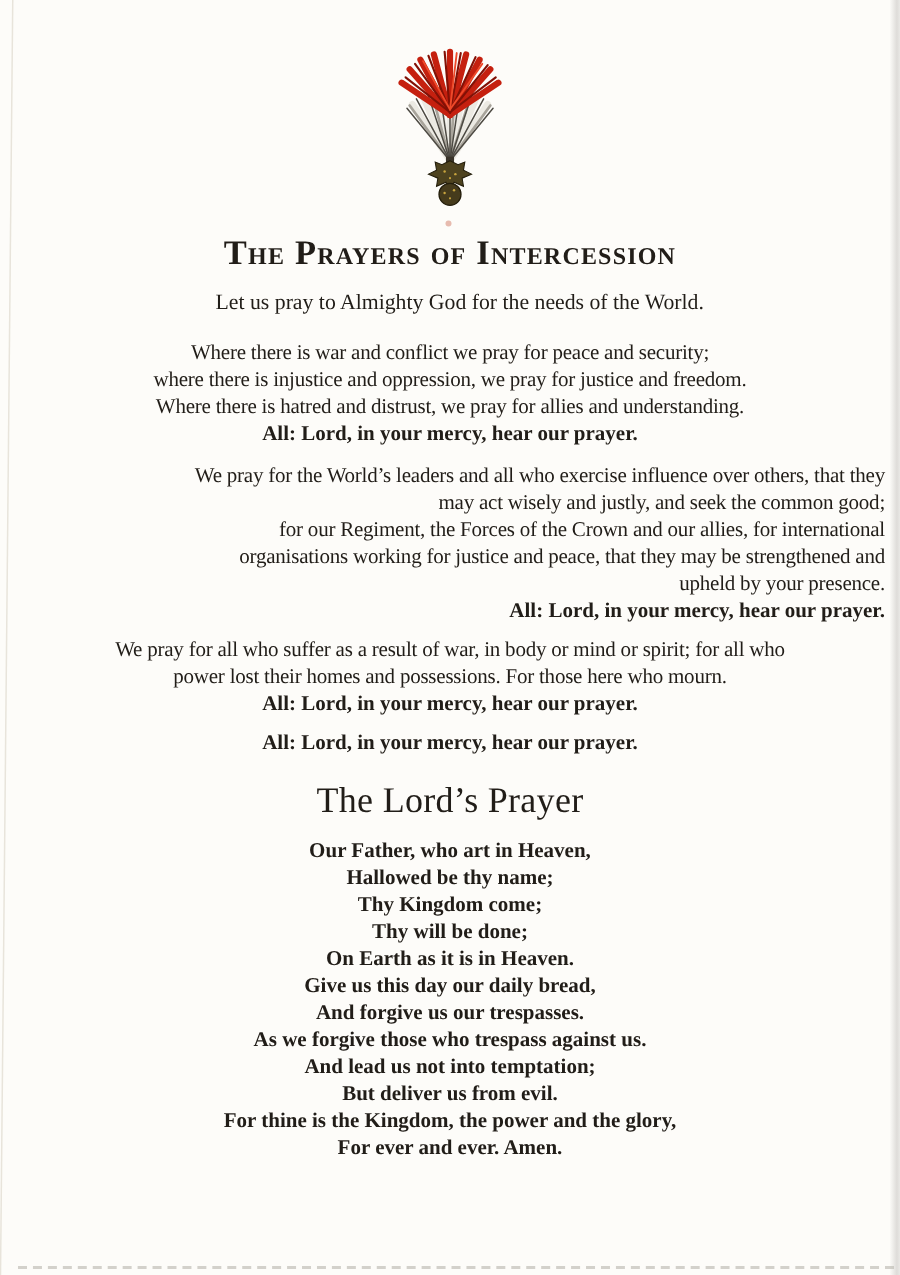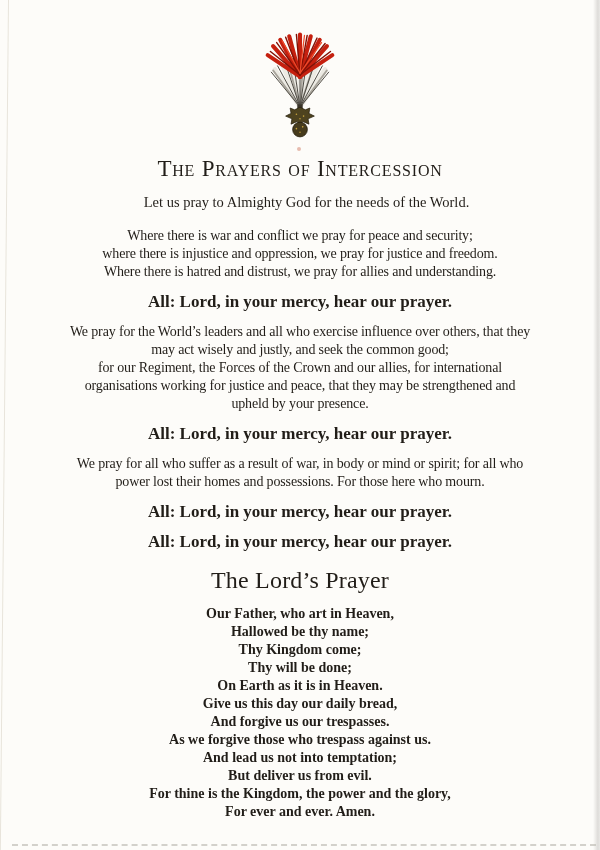--- a/index.html
+++ b/index.html
@@ -27,36 +27,36 @@
   .speck {
     position: absolute; left: 297px; top: 147px; width: 4px; height: 4px;
     border-radius: 50%; background: #dfa595; opacity: 0.75;
   }
   .content { text-align: center; padding-top: 30px; }
   .emblem { height: 113px; line-height: 0; }
   .emblem svg { height: 113px; width: 96px; }
   h1.title {
     margin: 12px 0 0;
     font-size: 23px; line-height: 28px;
-    font-weight: 400;
+    font-weight: 700;
     font-variant: small-caps;
     letter-spacing: 0.8px;
   }
   p.intro { margin: 10px 0 0; font-size: 14.5px; line-height: 18px; padding-left: 13px; }
   .sec { margin: 0 auto; width: 580px; }
   .sec-1 { margin-top: 16px; }
-  .sec-2 { margin-top: 10px; }
+  .sec-2 { margin-top: 10px; text-align: right; }
   .sec-3 { margin-top: 8px; }
   .sec-4 { margin-top: 8px; }
   .pre { white-space: pre-line; }
   .lines {
     margin: 0; font-size: 14px; line-height: 18px; letter-spacing: -0.15px;
   }
   .response {
-    margin: 12px; font-size: 17px; line-height: 18px; font-weight: 700;
+    margin: 0; font-size: 14px; line-height: 18px; font-weight: 700;
   }
   h2.lp-heading {
     margin: 14px 0 0;
     font-size: 24px; line-height: 30px; font-weight: 400;
     letter-spacing: 0.2px;
   }
   .prayer {
     margin: 10px auto 12px; width: 560px;
     font-size: 14px; line-height: 18px; font-weight: 700;
   }

